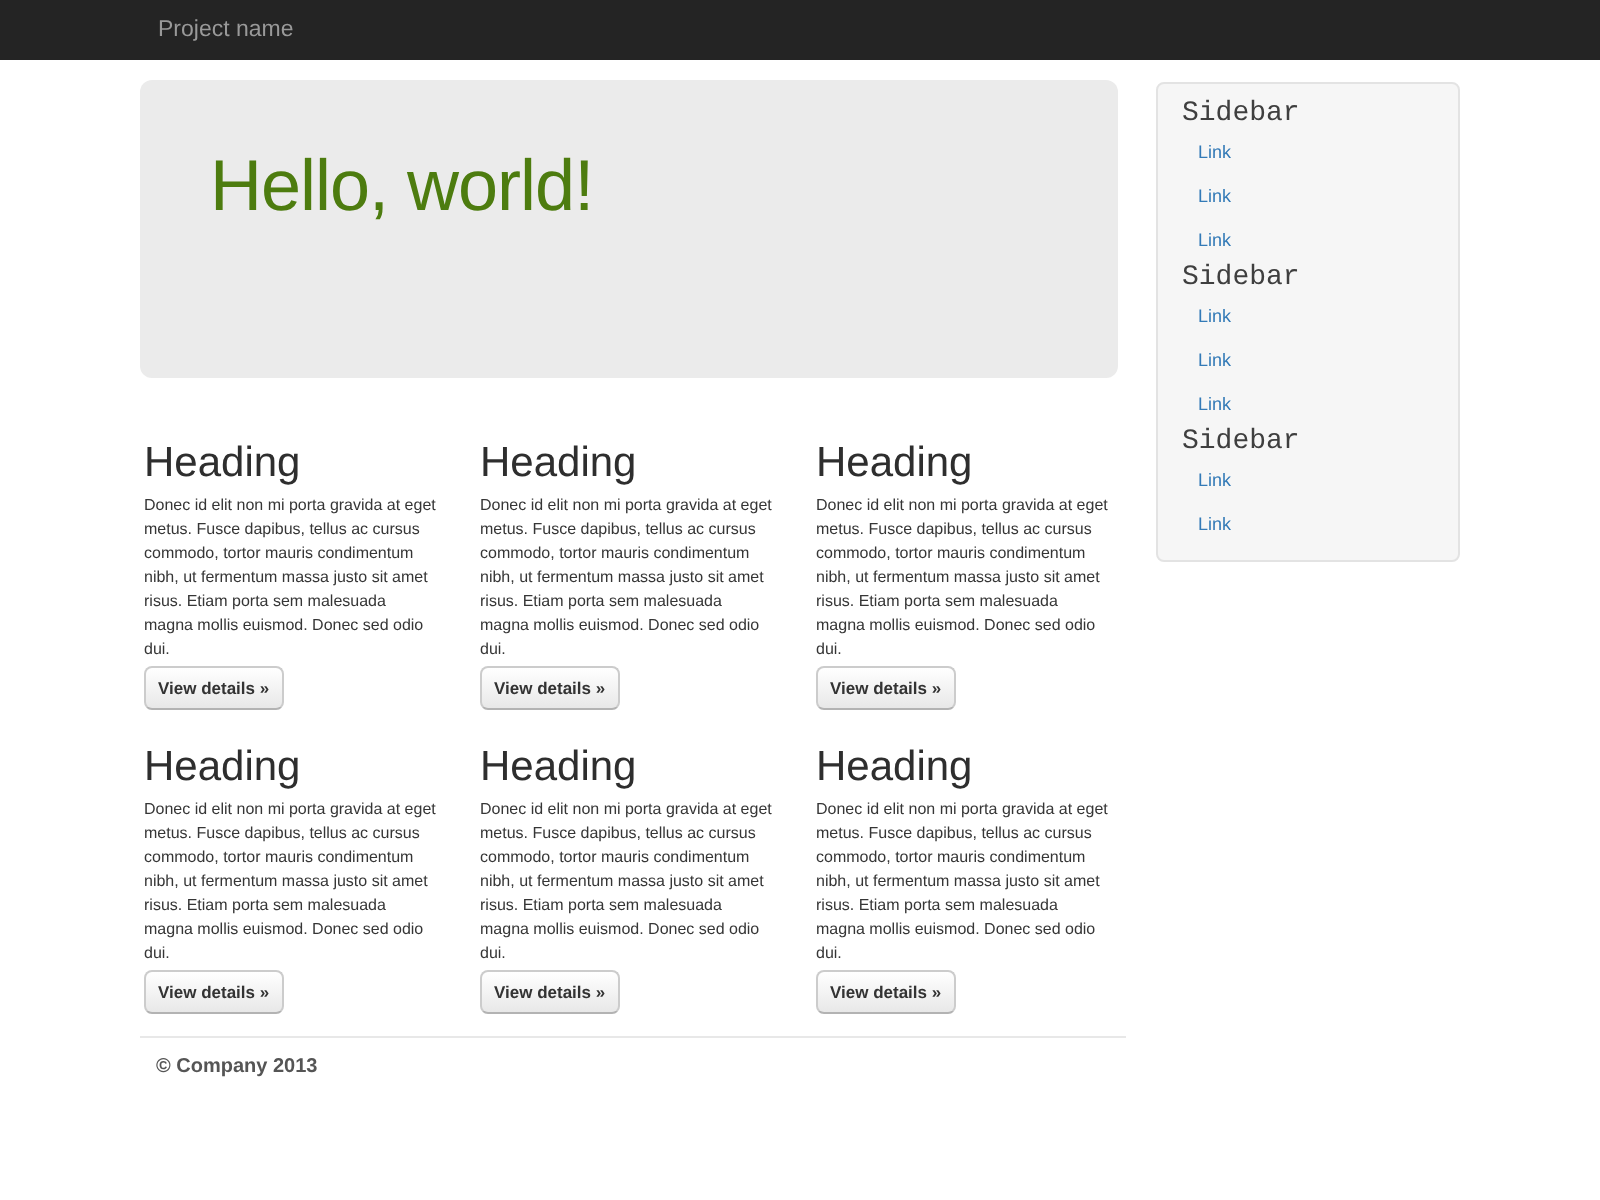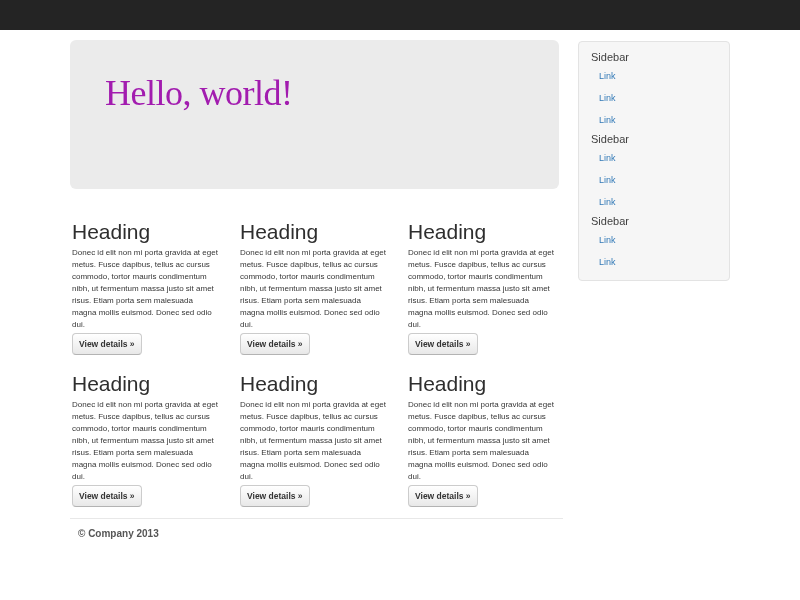--- a/index.html
+++ b/index.html
@@ -31,21 +31,21 @@
   .sidebar-col { width: 152px; margin-left: 15px; margin-top: 11px; }
 
   
   .jumbotron {
     margin-top: 10px; width: 489px; height: 149px;
     background: #ebebeb; border-radius: 6px;
     padding: 34px 36px 0 35px;
   }
   .jumbotron h1 {
     margin: 0; font-size: 36px; line-height: 38px;
-    font-weight: 400; color: #a21caf; letter-spacing: -0.5px; font-family: Liberation Serif, serif;
+    font-weight: 400; color: #4d7c0f; letter-spacing: -0.5px;
   }
   .jumbotron p {
     margin: 5px 0 0 1px; font-size: 10.5px; line-height: 19px;
     color: #4d4d4d; white-space: pre-line;
   }
 
   
   .cards-row { display: flex; padding-left: 2px; justify-content: center; }
   .cards-row.first { margin-top: 31px; }
   .cards-row.second { margin-top: 17px; }
@@ -67,40 +67,41 @@
     border-radius: 4px; text-decoration: none; cursor: pointer;
     font-family: "Liberation Sans", sans-serif;
   }
 
   
   .side-box {
     background: #f6f6f6; border: 1px solid #e3e3e3;
     border-radius: 4px; padding: 7px 0; min-height: 238px;
   }
   .side-heading {
-    padding: 0 12px; font-size: 11px; line-height: 16px; color: #3f3f3f;
+    padding: 0 12px; font-size: 14px; line-height: 16px; color: #3f3f3f; font-family: Liberation Mono, monospace;
   }
   .side-link {
     display: block; padding: 0 12px 0 20px;
     font-size: 9px; line-height: 22px;
     color: #337ab7; text-decoration: none;
   }
 
   
   .footer {
     margin-top: 11px; border-top: 1px solid #e8e8e8;
     padding: 8px 0 0 8px;
   }
   .footer p { margin: 0; font-size: 10px; line-height: 14px; color: #555555; font-weight: bold; }
 </style>
 </head>
 <body>
 
 <nav class="navbar">
   <div class="navbar-inner">
+    <a class="brand" href="#">Project name</a>
     <a class="nav-item active" href="#">Home</a>
     <a class="nav-item" href="#">This</a>
     <a class="nav-item" href="#">Company</a>
   </div>
 </nav>
 
 <div class="container">
   <div class="main-row">
 
     <div class="content-col">

